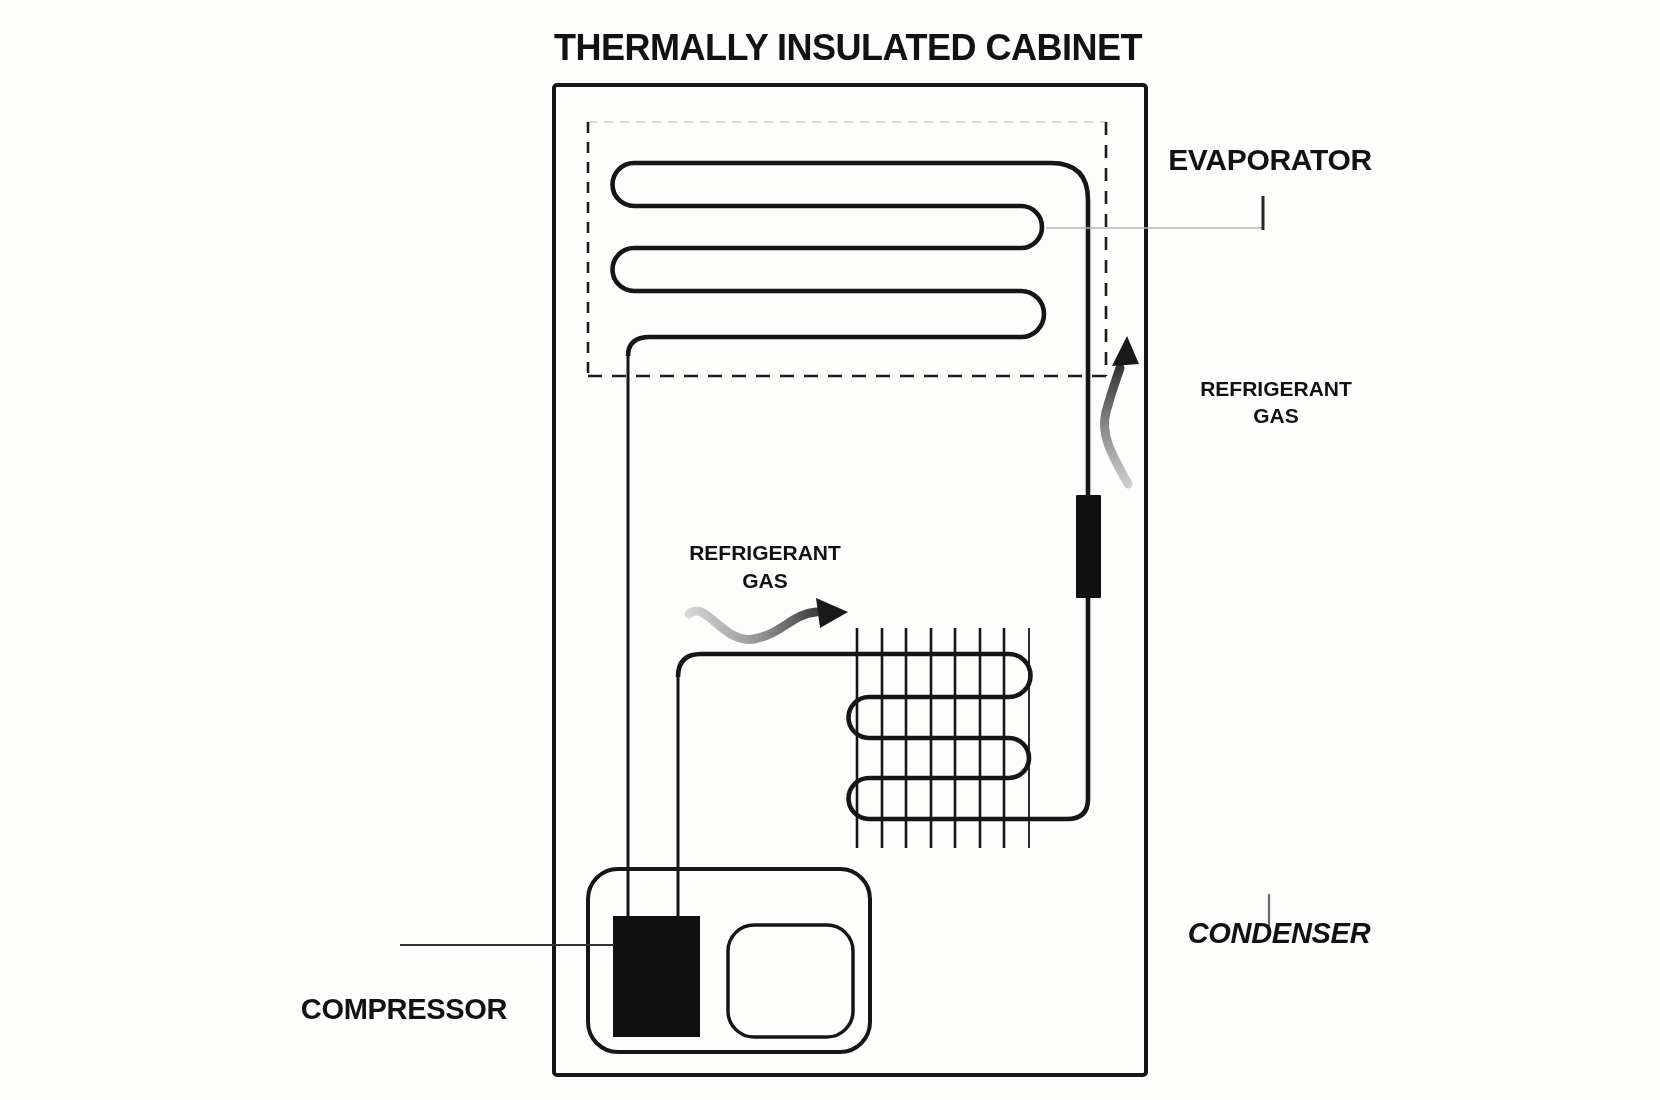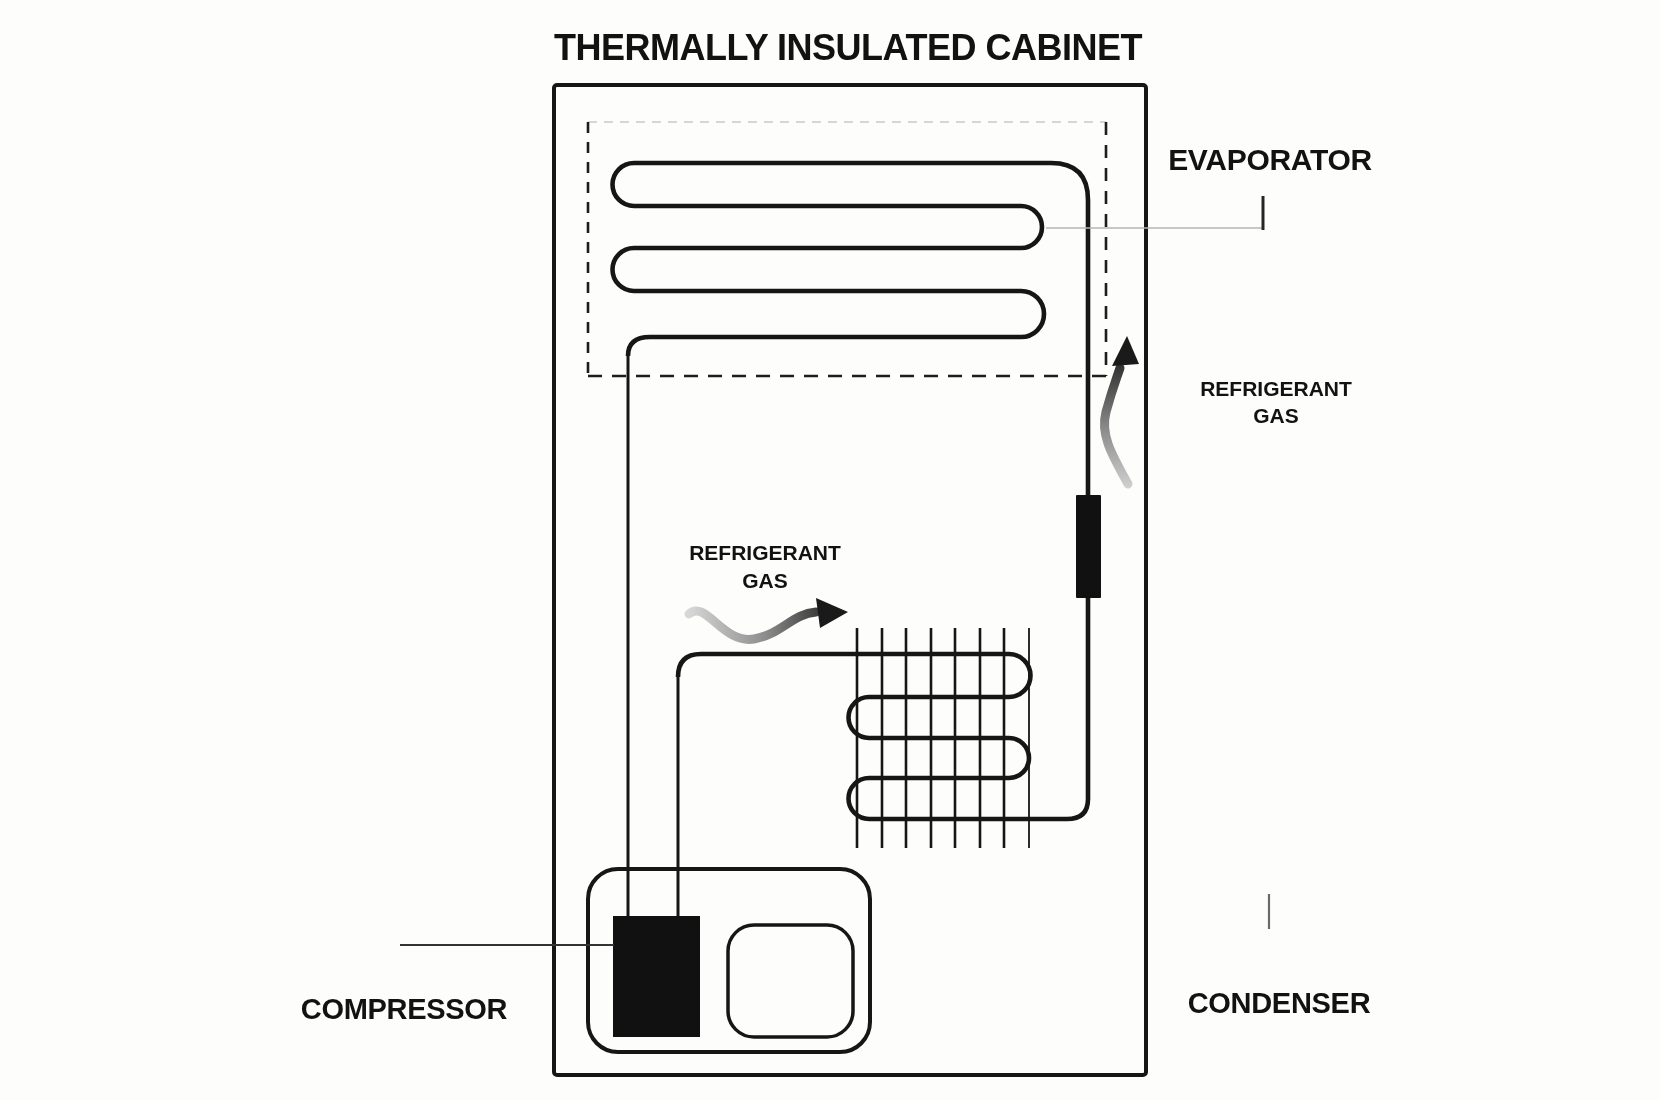--- a/index.html
+++ b/index.html
@@ -26,21 +26,21 @@
     font-weight:800;
     color:var(--text);
     letter-spacing:-0.3px;
     line-height:1.2;
     white-space:nowrap;
   }
   .lbl-title{left:548px;top:26px;width:600px;font-size:36px;letter-spacing:-0.5px;}
   .lbl-evaporator{left:1120px;top:105px;width:300px;font-size:30px;line-height:36px;margin-top:37px;}
   .lbl-refr-right{left:1156px;top:375px;width:240px;font-size:21px;line-height:27px;letter-spacing:0;}
   .lbl-refr-mid{left:645px;top:539px;width:240px;font-size:21px;line-height:28px;letter-spacing:0;}
-  .lbl-condenser{left:1129px;top:986px;width:300px;font-size:29px;}
+  .lbl-condenser{left:1129px;top:916px;width:300px;font-size:29px;font-style:italic;}
   .lbl-compressor{left:254px;top:992px;width:300px;font-size:29px;text-align:center;}
   .stroke{stroke:var(--line);fill:none;}
   .fillshape{fill:var(--fill-black);stroke:none;}
 </style>
 </head>
 <body>
 
 <div class="stage">
 
   <svg class="diagram-svg" width="1660" height="1100" viewBox="0 0 1660 1100">

